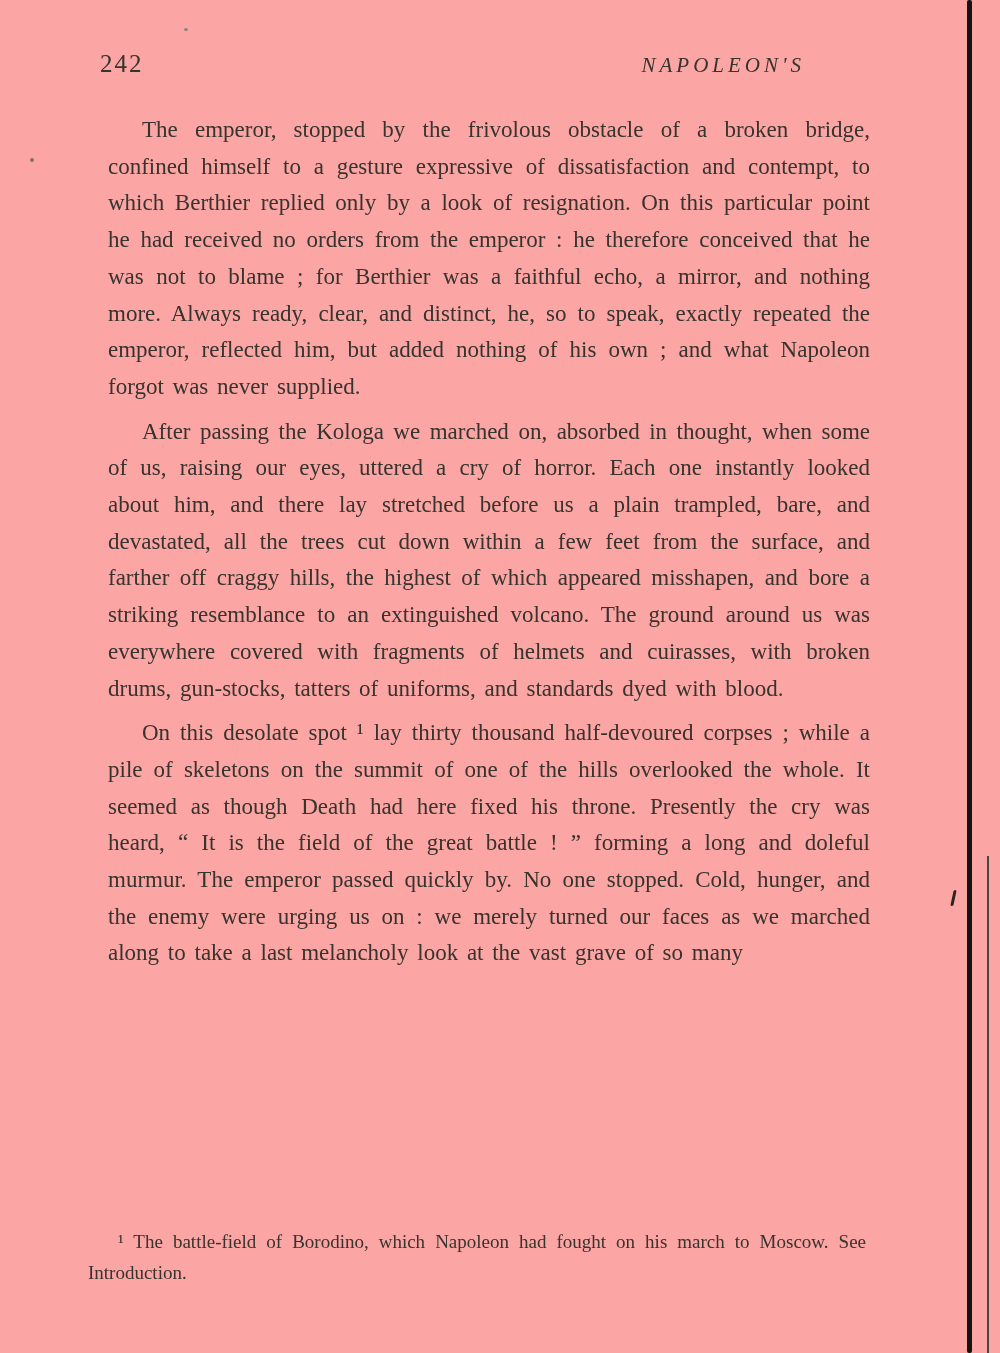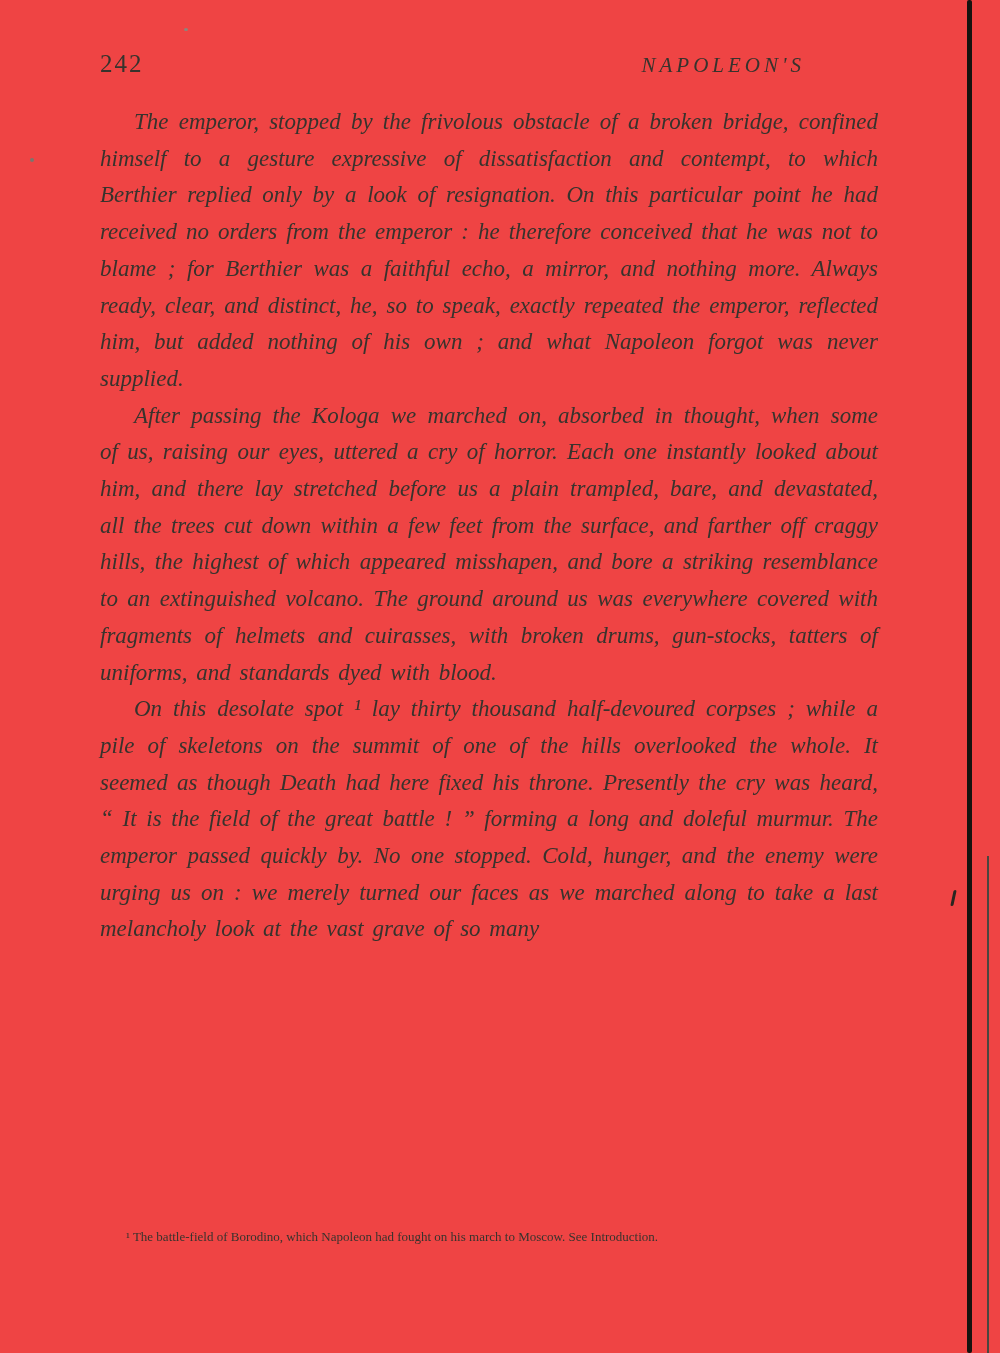--- a/index.html
+++ b/index.html
@@ -5,21 +5,21 @@
   html, body {
     margin: 0;
     padding: 0;
     background: #c9c7c2;
   }
   .page {
     position: relative;
     width: 1000px;
     height: 1353px;
     margin: 0 auto;
-    background: #ef4444;
+    background: #fca5a5;
     overflow: hidden;
     font-family: "Liberation Serif", "DejaVu Serif", serif;
     color: #37332d;
   }
   
   .page-header {
     position: absolute;
     top: 50px;
     left: 100px;
     right: 125px;
@@ -47,32 +47,31 @@
     position: absolute;
     top: 104px;
     left: 100px;
     width: 778px;
     font-size: 23px;
     line-height: 36.7px;
     text-align: justify;
     word-spacing: 3px;
   }
   .body-text p {
-    margin: 0;
+    margin: 8px;
     text-indent: 34px;
-    font-style: italic;
   }
   
   .footnote {
     position: absolute;
-    left: 96px;
+    left: 88px;
     width: 778px;
     top: 1226px;
-    font-size: 13px;
-    line-height: 21px;
+    font-size: 19px;
+    line-height: 31px;
     text-align: justify;
   }
   .footnote p {
     margin: 0;
     text-indent: 30px;
   }
   
   .binding-line {
     position: absolute;
     top: 0;

